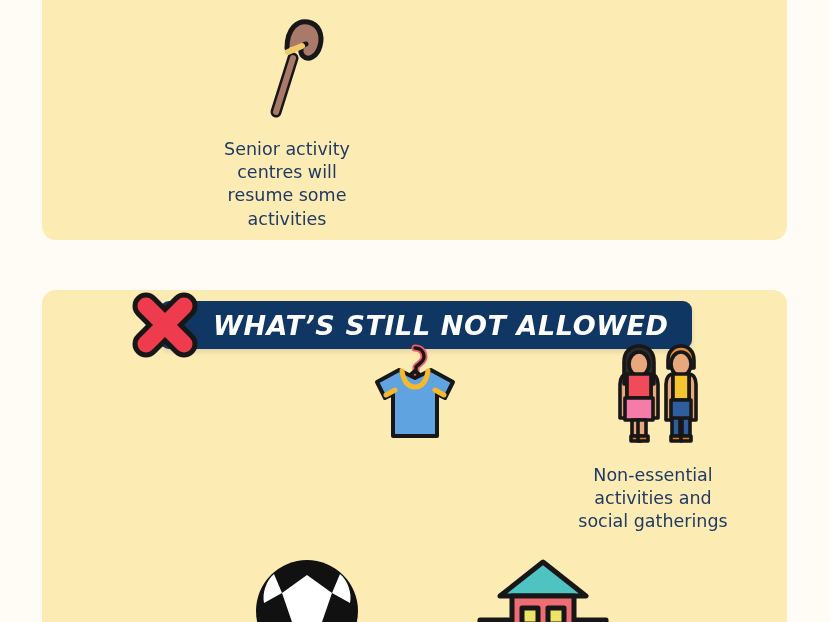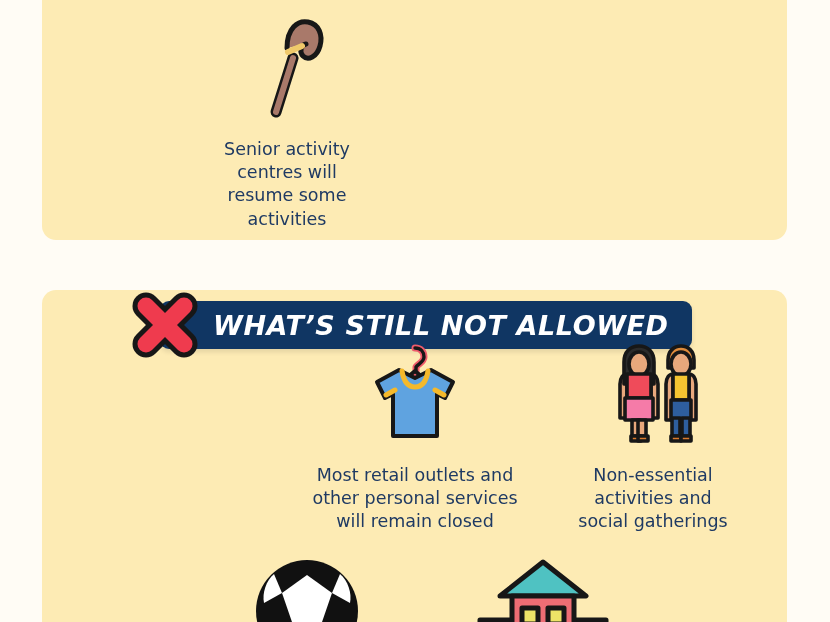--- a/index.html
+++ b/index.html
@@ -156,23 +156,20 @@
         <g stroke="#171717" stroke-width="4" stroke-linejoin="round" stroke-linecap="round">
           <path d="M46 8 C52 8, 55 12, 55 17 C55 22, 49 24, 47 27 L47 33" fill="none" stroke="#EF5B6B" stroke-width="7"></path>
           <path d="M46 8 C52 8, 55 12, 55 17 C55 22, 49 24, 47 27 L47 33" fill="none" stroke="#171717" stroke-width="3.4"></path>
           <path d="M46 31 L28 46 L64 46 Z" fill="#EF5B6B"></path>
           <path d="M30 30 L46 38 L62 30 L84 42 L76 58 L68 54 L68 96 L24 96 L24 54 L16 58 L8 42 Z" fill="#5FA3E0"></path>
           <path d="M33 31 C35 43, 40 47, 46 47 C52 47, 57 43, 59 31" fill="none" stroke="#F5B92B" stroke-width="5"></path>
           <path d="M17 55 L26 50 M75 55 L66 50" stroke="#F5B92B" stroke-width="5"></path>
         </g>
       </svg>
     </div>
-    <div class="caption">Most retail outlets and
-other personal services
-will remain closed</div>
   </div>
 
   <div class="item" id="item-social">
     <div class="icon-wrap">
       <svg width="94" height="106" viewBox="0 0 94 106">
         <g stroke="#171717" stroke-width="3.6" stroke-linejoin="round" stroke-linecap="round">
 
           <path d="M14 44 C14 38, 17 34, 21 34 L21 78 L14 78 Z" fill="#E8A87C"></path>
           <path d="M52 44 C52 38, 49 34, 45 34 L45 78 L52 78 Z" fill="#E8A87C"></path>
           <path d="M18 22 C18 12, 24 6, 33 6 C42 6, 48 12, 48 22 L48 44 L18 44 Z" fill="#2B2B2B"></path>

